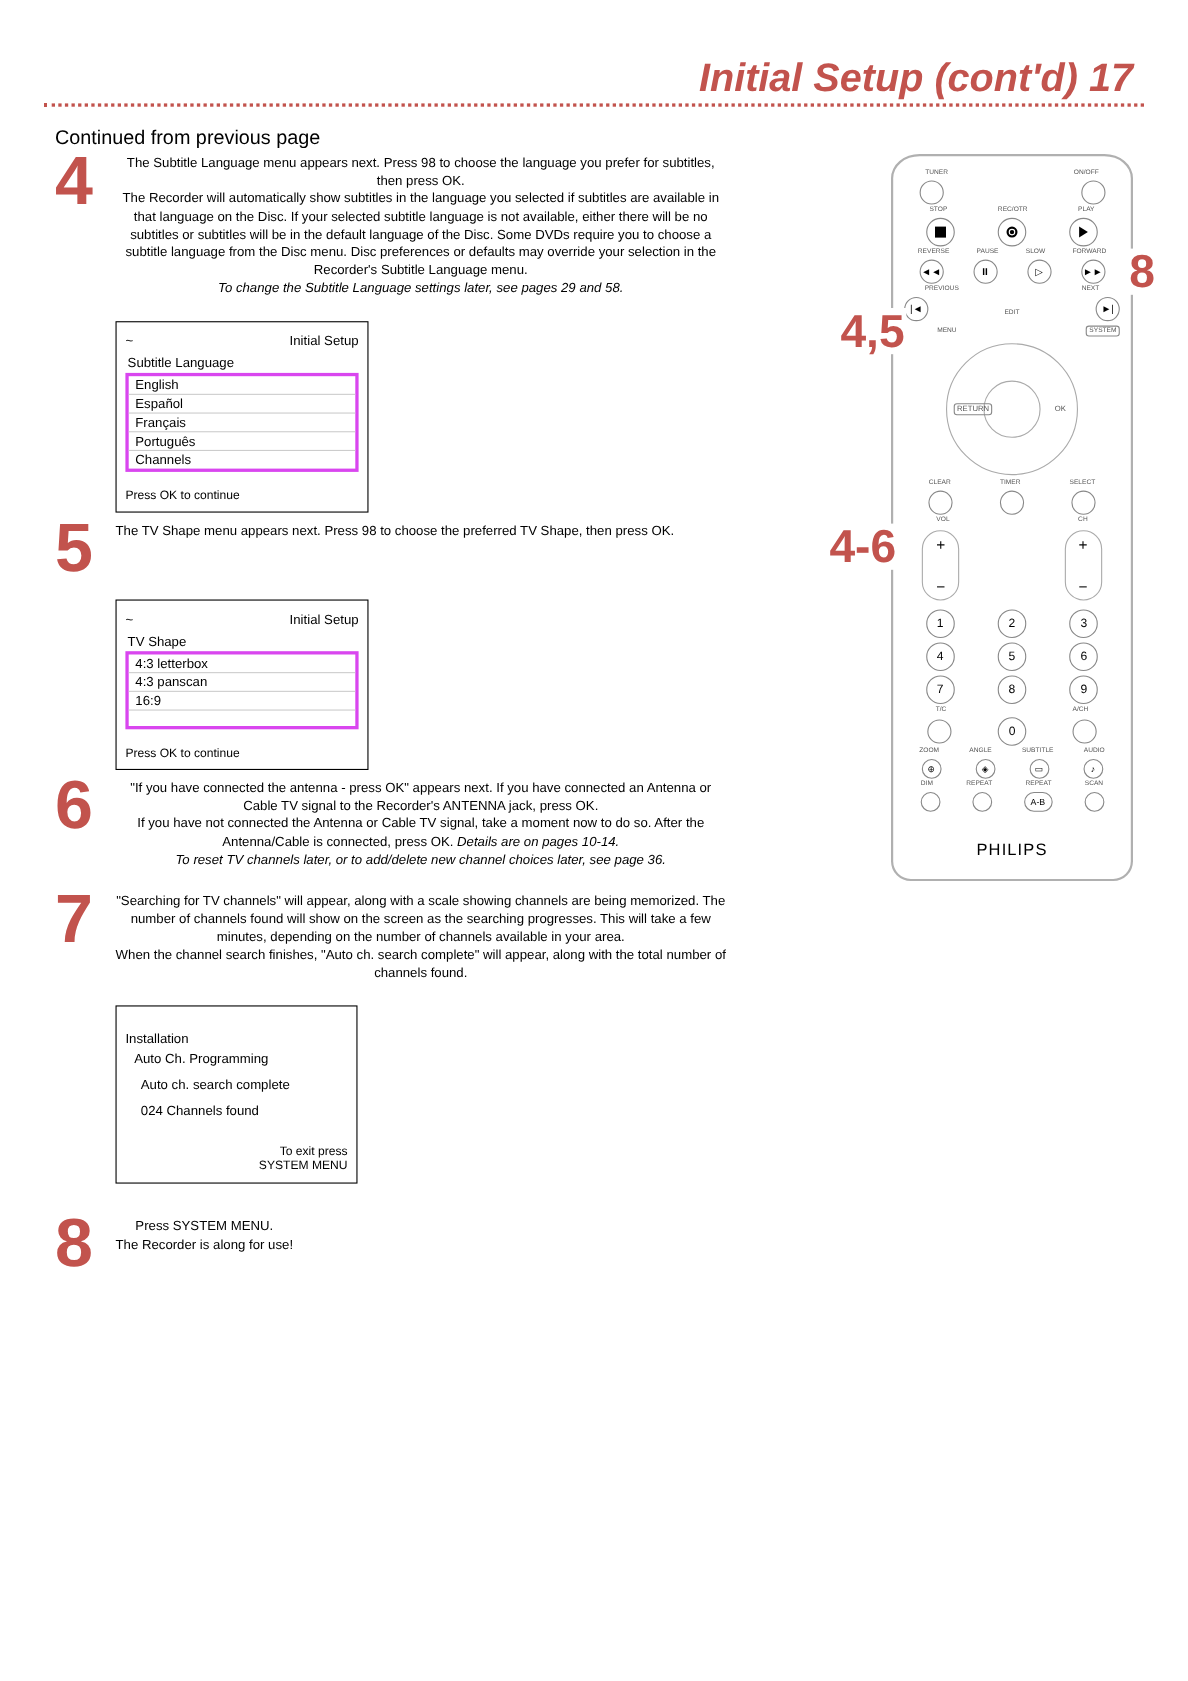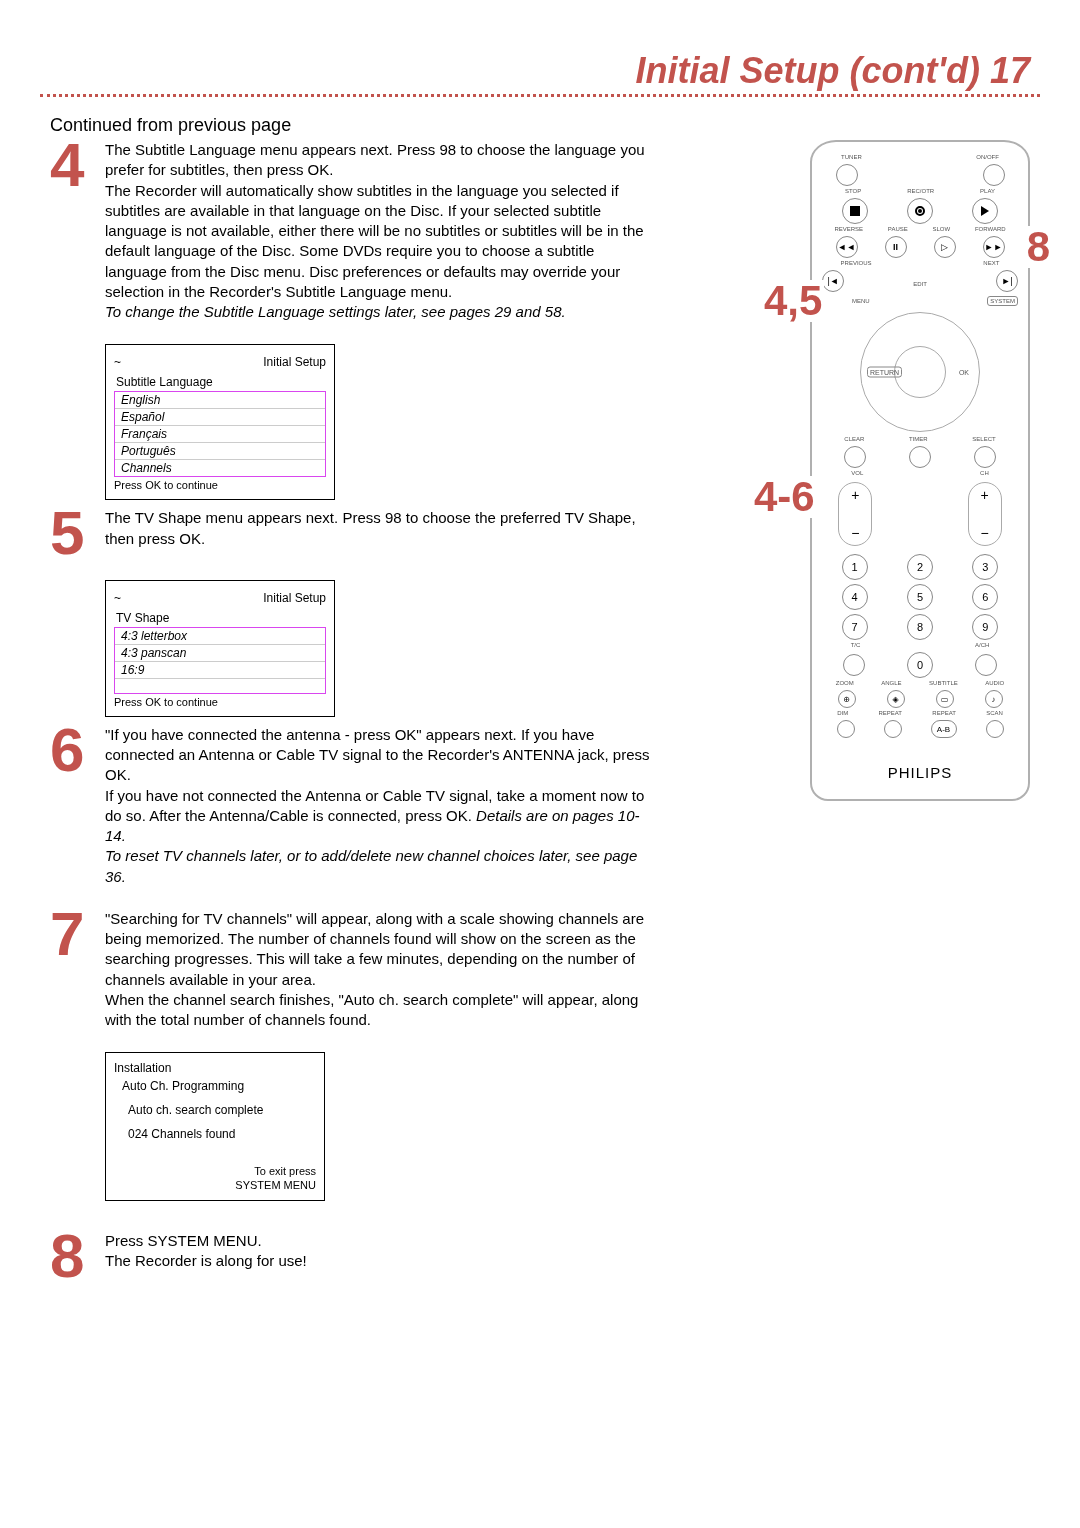--- a/index.html
+++ b/index.html
@@ -51,58 +51,58 @@
   }
   .step-num {
     width: 55px;
     font-size: 62px;
     font-weight: bold;
     color: #c2534d;
     line-height: 0.8;
     flex-shrink: 0;
   }
   .step-body {
-    font-size: 15px;
+    font-size: 12px;
     line-height: 1.35;
+    text-align: center;
   }
   .step-body .hint {
     font-style: italic;
   }
   .osd {
     margin: 14px 0 8px 55px;
     border: 1px solid #000;
     width: 230px;
     padding: 10px 8px 8px 8px;
     font-size: 12px;
     position: relative;
     background: #fff;
   }
   .osd .osd-header {
     display: flex;
     justify-content: space-between;
     margin-bottom: 6px;
   }
   .osd .osd-list {
-    border: 1px solid #d946ef;
-    margin: 2px 0 2px 0;
-    font-style: italic;
+    border: 3px solid #d946ef;
+    margin: 2px 0 16px 0;
   }
   .osd .osd-list .row {
     padding: 1px 6px;
     border-bottom: 1px solid #ccc;
   }
   .osd .osd-list .row:last-child { border-bottom: none; }
   .osd .osd-footer { font-size: 11px; }
   .osd .subhead { font-size: 12px; padding-left: 2px; margin-bottom: 2px; }
 
   .osd2 {
     margin: 14px 0 8px 55px;
     border: 1px solid #000;
     width: 220px;
-    padding: 8px 8px 8px 8px;
+    padding: 22px 8px 8px 8px;
     font-size: 12px;
     background: #fff;
   }
   .osd2 .hdr { font-size: 12px; margin-bottom: 4px; }
   .osd2 .sub { padding-left: 8px; font-size: 12px; margin-bottom: 10px; }
   .osd2 .line { padding-left: 14px; font-size: 12px; margin-bottom: 10px; }
   .osd2 .exit { text-align: right; font-size: 11px; line-height: 1.2; margin-top: 24px; }
 
   
   .remote-wrap { position: relative; }

